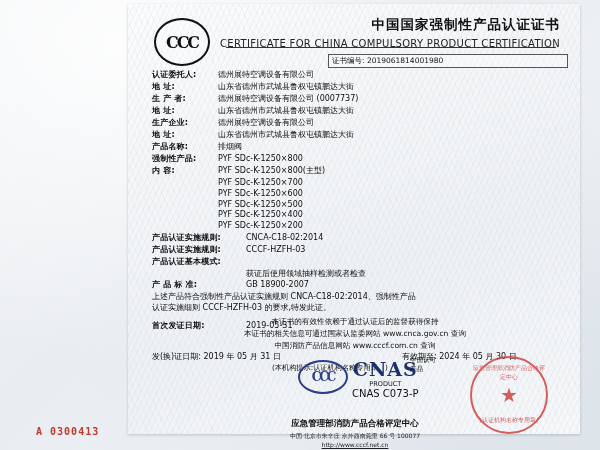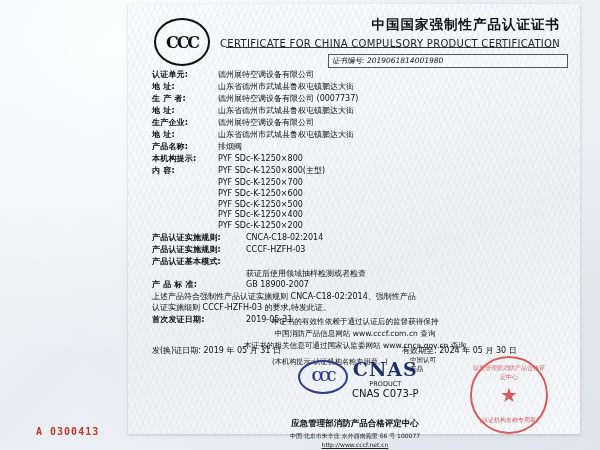--- a/index.html
+++ b/index.html
@@ -45,21 +45,20 @@
   }
   .hdr-txt{position:absolute;left:92px;top:2px;width:340px;text-align:right;}
   .hdr-cn{font-size:13.5px;font-weight:bold;color:#111;letter-spacing:1px;}
   .hdr-en{font-size:10px;color:#222;letter-spacing:.3px;margin-top:4px;}
   .hdr-rule{position:absolute;left:98px;top:33px;width:330px;height:1px;background:#333;}
   .certno{
     position:absolute;right:12px;top:40px;width:232px;
     border:1px solid #555;padding:1px 3px;font-size:7.5px;color:#111;
     background:rgba(255,255,255,.35);
     white-space:nowrap;
-    font-style:italic;
   }
   
   .body{position:absolute;left:24px;top:66px;width:410px;font-size:8px;color:#0d0d0d;line-height:1.32;}
   .row{display:flex;margin-bottom:1.5px;}
   .lbl{width:66px;flex:0 0 66px;letter-spacing:.2px;font-weight:600;}
   .val{flex:1;}
   .sub{margin-left:66px;}
   
   .dateline{display:flex;margin-top:20px;}
   .dateline .a{width:250px;}
@@ -119,21 +118,21 @@
         <div class="hdr-cn">中国国家强制性产品认证证书</div>
         <div class="hdr-en">CERTIFICATE FOR CHINA COMPULSORY PRODUCT CERTIFICATION</div>
       </div>
       <div class="hdr-rule"></div>
       <div class="certno">证书编号: 2019061814001980</div>
     </div>
 
     <div class="body">
 
       <div class="row">
-        <div class="lbl">认证单元:</div>
+        <div class="lbl">认证委托人:</div>
         <div class="val">德州展特空调设备有限公司</div>
       </div>
       <div class="row">
         <div class="lbl">地      址:</div>
         <div class="val">山东省德州市武城县鲁权屯镇鹏达大街</div>
       </div>
       <div class="row">
         <div class="lbl">生  产  者:</div>
         <div class="val">德州展特空调设备有限公司 (0007737)</div>
       </div>
@@ -147,21 +146,21 @@
       </div>
       <div class="row">
         <div class="lbl">地      址:</div>
         <div class="val">山东省德州市武城县鲁权屯镇鹏达大街</div>
       </div>
       <div class="row">
         <div class="lbl">产品名称:</div>
         <div class="val">排烟阀</div>
       </div>
       <div class="row">
-        <div class="lbl">本机构提示:</div>
+        <div class="lbl">强制性产品:</div>
         <div class="val">PYF  SDc-K-1250×800</div>
       </div>
 
       <div class="row">
         <div class="lbl">内      容:</div>
         <div class="val">PYF  SDc-K-1250×800(主型)</div>
       </div>
       <div class="sub">PYF  SDc-K-1250×700</div>
       <div class="sub">PYF  SDc-K-1250×600</div>
       <div class="sub">PYF  SDc-K-1250×500</div>
@@ -182,42 +181,42 @@
       <div style="margin-left:94px;">获证后使用领域抽样检测或者检查</div>
 
       <div class="row">
         <div class="lbl" style="width:94px;flex:0 0 94px;">产  品  标  准:</div>
         <div class="val">GB 18900-2007</div>
       </div>
 
       <div style="margin-top:2px;">上述产品符合强制性产品认证实施规则 CNCA-C18-02:2014、强制性产品</div>
       <div>认证实施细则 CCCF-HZFH-03 的要求,特发此证。</div>
 
-      <div class="row" style="margin-top:2px;">
+      <div class="row" style="margin-top:8px;">
         <div class="lbl" style="width:94px;flex:0 0 94px;">首次发证日期:</div>
         <div class="val">2019-05-31</div>
       </div>
 
       <div class="dateline">
         <div class="a">
           <span>发(换)证日期:</span>
           <span>2019 年 05 月 31 日</span>
         </div>
         <div>
           <span>有效期至:</span>
           <span>2024 年 05 月 30 日</span>
         </div>
       </div>
       <div class="note">(本机构提示:认证机构名称专用章。)</div>
     </div>
 
     <div class="foot">
       <div>本证书的有效性依赖于通过认证后的监督获得保持</div>
+      <div>本证书的相关信息可通过国家认监委网站 www.cnca.gov.cn 查询</div>
       <div>中国消防产品信息网站 www.cccf.com.cn 查询</div>
-      <div>本证书的相关信息可通过国家认监委网站 www.cnca.gov.cn 查询</div>
     </div>
 
     <div class="logos">
       <div class="ccc-small">CCC</div>
 
       <div class="cnas">
         <div class="big">CNAS</div>
         <div class="l2">PRODUCT</div>
         <div class="l3">CNAS C073-P</div>
       </div>

